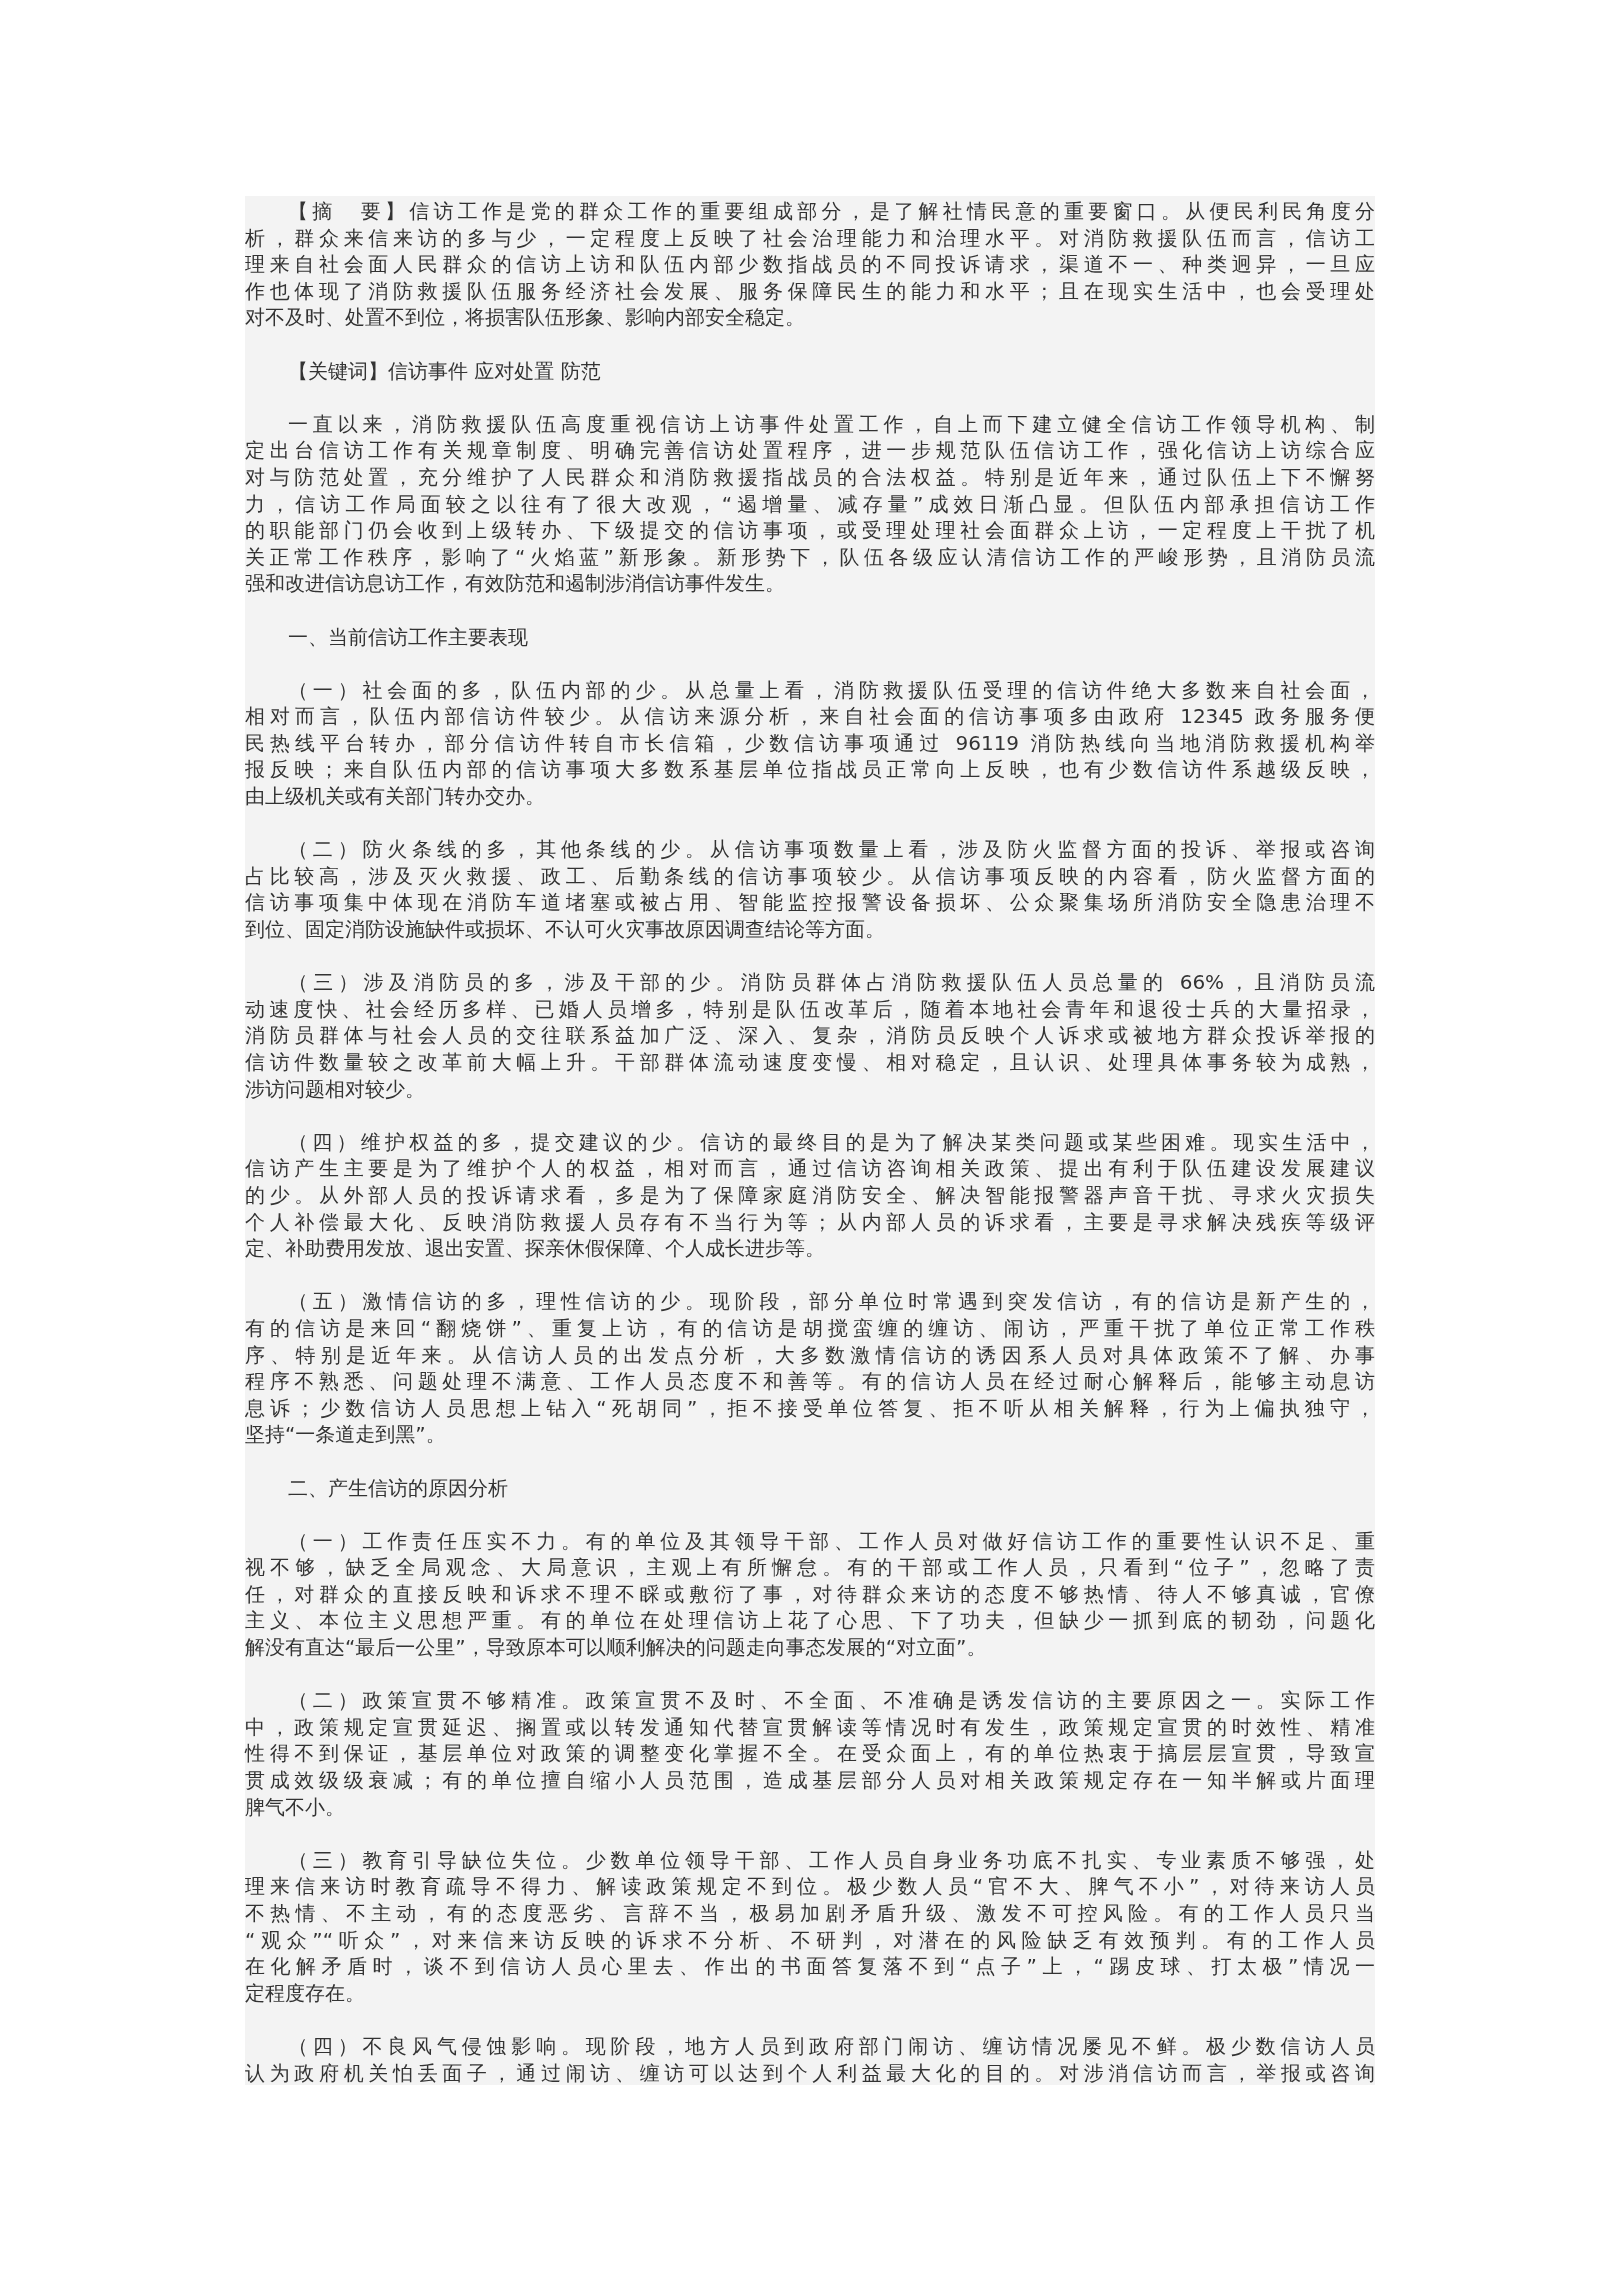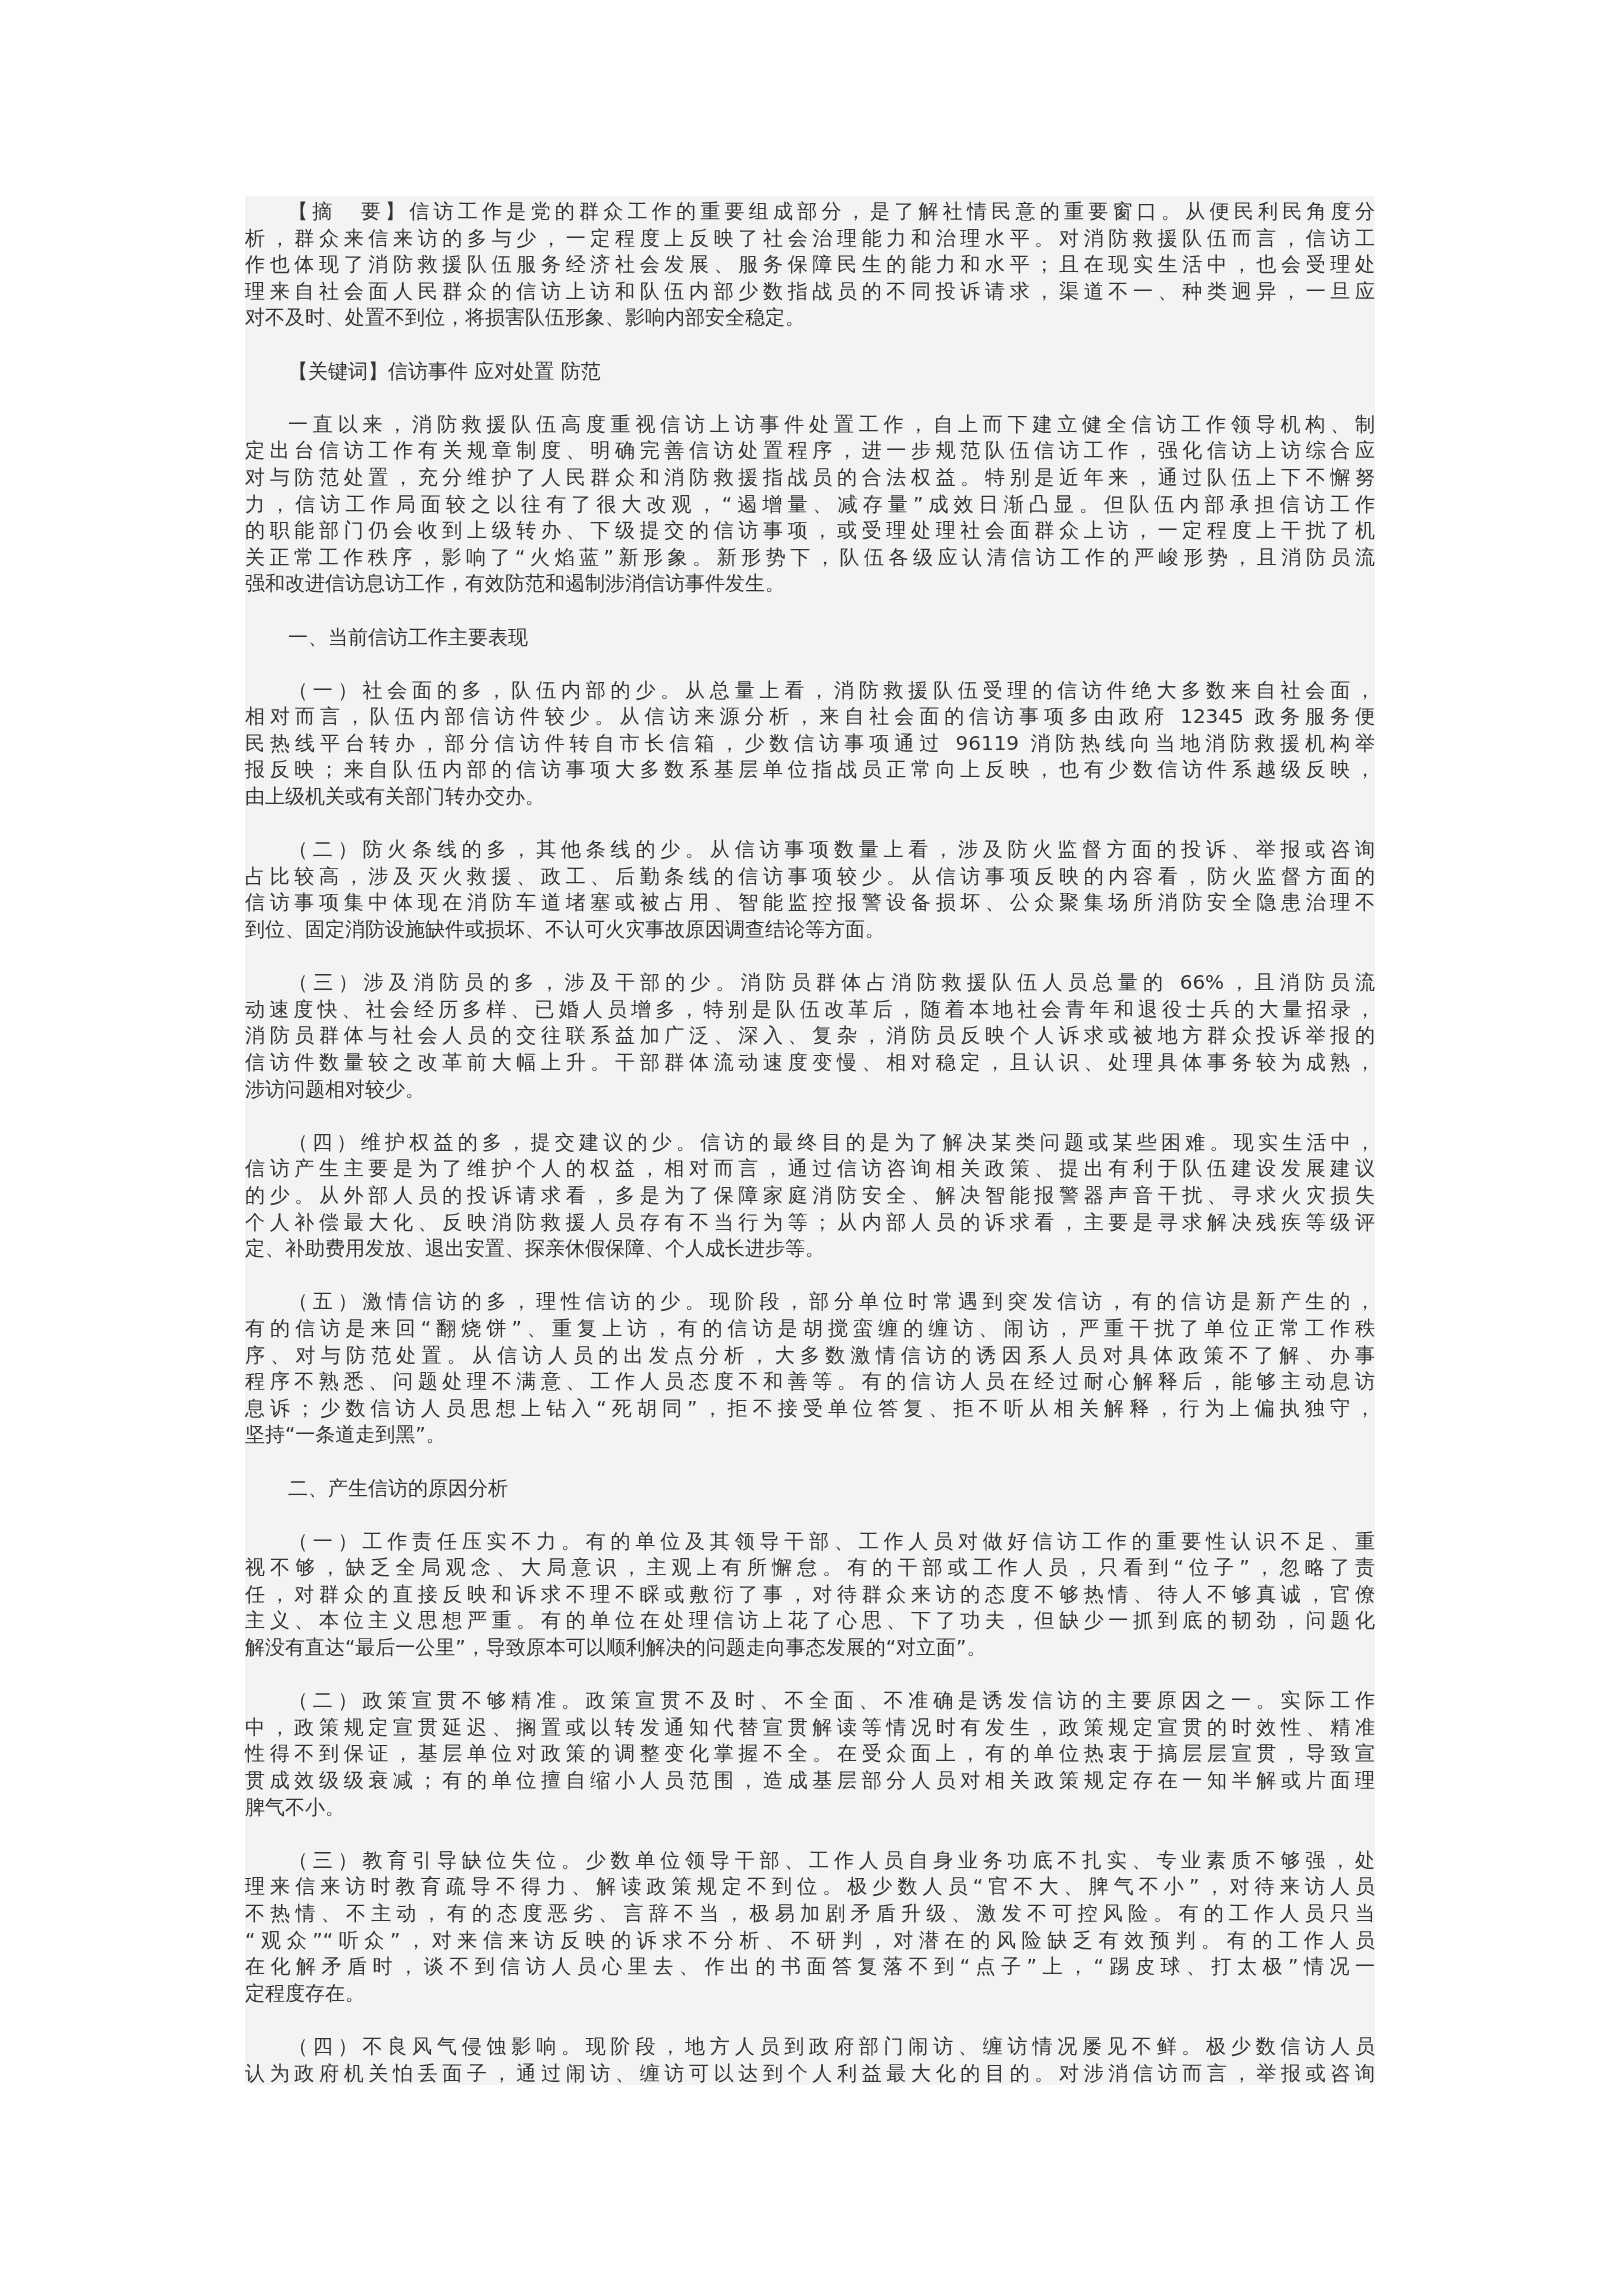--- a/index.html
+++ b/index.html
@@ -20,22 +20,22 @@
   .heading .line { text-align-last: left; }
 </style>
 </head>
 <body>
 
 <div class="page">
   <div class="content" id="content">
       <div class="para">
         <span class="line indent">【摘　要】信访工作是党的群众工作的重要组成部分，是了解社情民意的重要窗口。从便民利民角度分</span>
         <span class="line">析，群众来信来访的多与少，一定程度上反映了社会治理能力和治理水平。对消防救援队伍而言，信访工</span>
+        <span class="line">理来自社会面人民群众的信访上访和队伍内部少数指战员的不同投诉请求，渠道不一、种类迥异，一旦应</span>
         <span class="line">作也体现了消防救援队伍服务经济社会发展、服务保障民生的能力和水平；且在现实生活中，也会受理处</span>
-        <span class="line">理来自社会面人民群众的信访上访和队伍内部少数指战员的不同投诉请求，渠道不一、种类迥异，一旦应</span>
         <span class="line last">对不及时、处置不到位，将损害队伍形象、影响内部安全稳定。</span>
       </div>
       <div class="para">
         <span class="line indent last">【关键词】信访事件 应对处置 防范</span>
       </div>
       <div class="para">
         <span class="line indent">一直以来，消防救援队伍高度重视信访上访事件处置工作，自上而下建立健全信访工作领导机构、制</span>
         <span class="line">定出台信访工作有关规章制度、明确完善信访处置程序，进一步规范队伍信访工作，强化信访上访综合应</span>
         <span class="line">对与防范处置，充分维护了人民群众和消防救援指战员的合法权益。特别是近年来，通过队伍上下不懈努</span>
         <span class="line">力，信访工作局面较之以往有了很大改观，“遏增量、减存量”成效日渐凸显。但队伍内部承担信访工作</span>
@@ -69,21 +69,21 @@
       <div class="para">
         <span class="line indent">（四）维护权益的多，提交建议的少。信访的最终目的是为了解决某类问题或某些困难。现实生活中，</span>
         <span class="line">信访产生主要是为了维护个人的权益，相对而言，通过信访咨询相关政策、提出有利于队伍建设发展建议</span>
         <span class="line">的少。从外部人员的投诉请求看，多是为了保障家庭消防安全、解决智能报警器声音干扰、寻求火灾损失</span>
         <span class="line">个人补偿最大化、反映消防救援人员存有不当行为等；从内部人员的诉求看，主要是寻求解决残疾等级评</span>
         <span class="line last">定、补助费用发放、退出安置、探亲休假保障、个人成长进步等。</span>
       </div>
       <div class="para">
         <span class="line indent">（五）激情信访的多，理性信访的少。现阶段，部分单位时常遇到突发信访，有的信访是新产生的，</span>
         <span class="line">有的信访是来回“翻烧饼”、重复上访，有的信访是胡搅蛮缠的缠访、闹访，严重干扰了单位正常工作秩</span>
-        <span class="line">序、对与防范处置。从信访人员的出发点分析，大多数激情信访的诱因系人员对具体政策不了解、办事</span>
+        <span class="line">序、特别是近年来。从信访人员的出发点分析，大多数激情信访的诱因系人员对具体政策不了解、办事</span>
         <span class="line">程序不熟悉、问题处理不满意、工作人员态度不和善等。有的信访人员在经过耐心解释后，能够主动息访</span>
         <span class="line">息诉；少数信访人员思想上钻入“死胡同”，拒不接受单位答复、拒不听从相关解释，行为上偏执独守，</span>
         <span class="line last">坚持“一条道走到黑”。</span>
       </div>
       <div class="para heading">
         <span class="line indent last">二、产生信访的原因分析</span>
       </div>
       <div class="para">
         <span class="line indent">（一）工作责任压实不力。有的单位及其领导干部、工作人员对做好信访工作的重要性认识不足、重</span>
         <span class="line">视不够，缺乏全局观念、大局意识，主观上有所懈怠。有的干部或工作人员，只看到“位子”，忽略了责</span>

